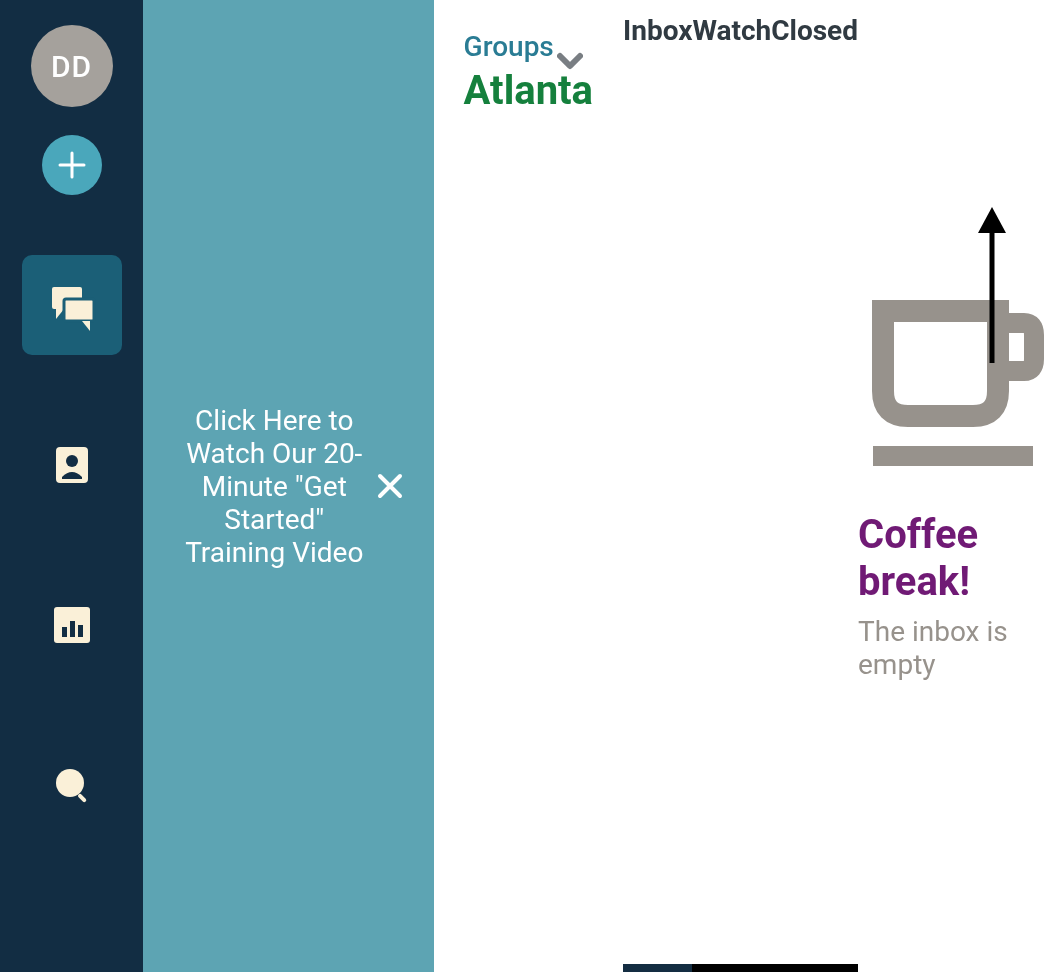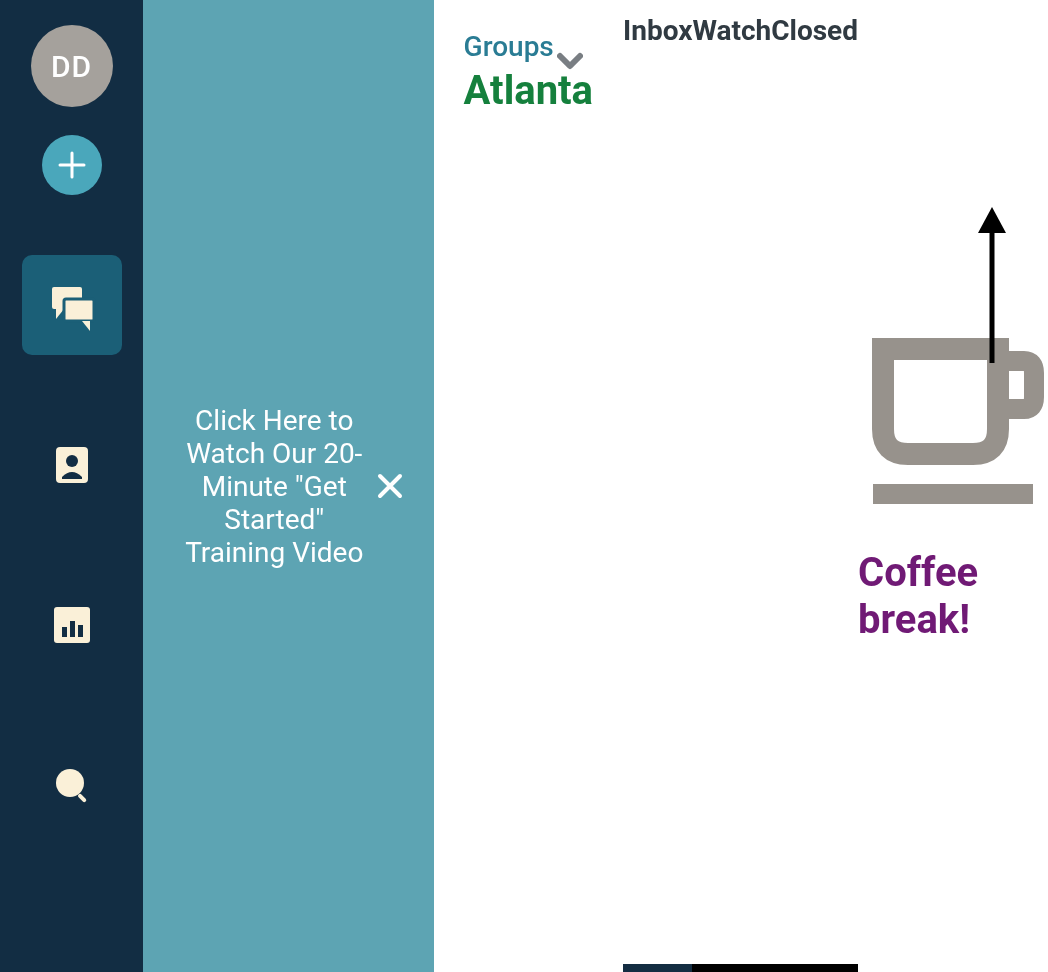--- a/index.html
+++ b/index.html
@@ -187,20 +187,21 @@
       </div>
     </div>
 
     <div class="empty">
       <svg width="190" height="180" viewBox="0 0 190 180">
         <path d="M25 20 L140 20 L140 100 Q140 125 115 125 L50 125 Q25 125 25 100 Z" fill="none" stroke="#97928c" stroke-width="22"></path>
         <path d="M140 32 L166 32 Q176 32 176 44 L176 68 Q176 80 166 80 L140 80" fill="none" stroke="#97928c" stroke-width="20"></path>
         <rect x="15" y="155" width="160" height="20" fill="#97928c"></rect>
       </svg>
       <div class="empty-title">Coffee break!</div>
+      <div class="empty-sub">The inbox is empty</div>
     </div>
 
     <svg class="annotation-arrow" width="40" height="160" viewBox="0 0 40 160">
       <line x1="20" y1="20" x2="20" y2="158" stroke="#000" stroke-width="5"></line>
       <path d="M20 2 L6 28 L34 28 Z" fill="#000"></path>
     </svg>
 
   </main>
 </div>
 

